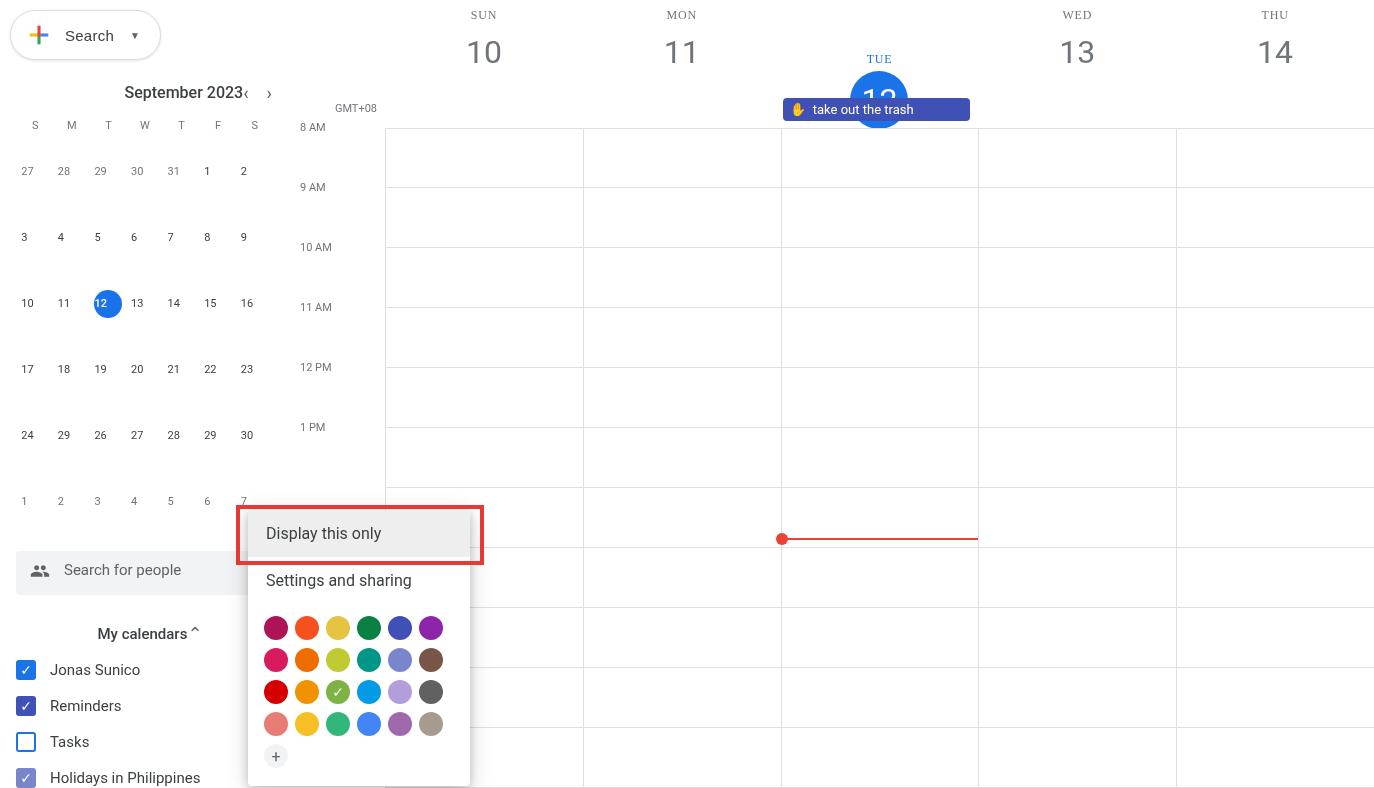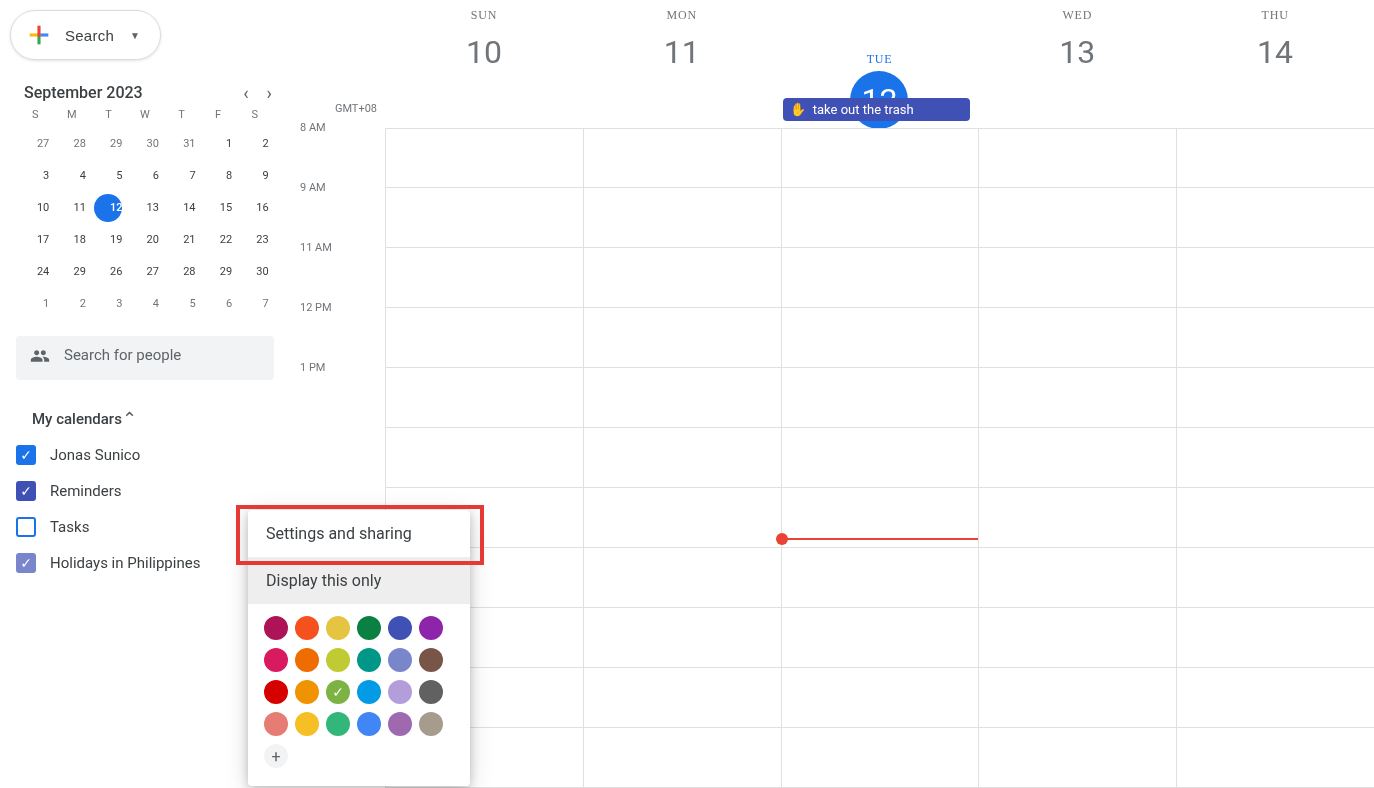--- a/index.html
+++ b/index.html
@@ -6,34 +6,34 @@
 body { font-family: 'Google Sans', Roboto, Arial, sans-serif; color: #3c4043; background: #fff; overflow: hidden; width: 1374px; height: 788px; position: relative; }
 
 
 .sidebar { position: absolute; left: 0; top: 0; width: 300px; padding: 10px 20px 10px 10px; }
 
 .create-btn { display: inline-flex; align-items: center; gap: 12px; padding: 10px 20px 10px 14px; border: 1px solid #dadce0; border-radius: 28px; background: #fff; box-shadow: 0 1px 3px rgba(60,64,67,.15); cursor: pointer; font-size: 15px; color: #3c4043; letter-spacing: .25px; }
 .create-btn .plus-icon svg { display: block; }
 .create-btn .drop { color: #5f6368; font-size: 10px; margin-left: 4px; }
 
 .mini-cal { margin-top: 22px; padding: 0 8px; }
-.mini-cal-header { display: flex; align-items: center; justify-content: space-between; margin-bottom: 0; padding-left: 6px; }
+.mini-cal-header { display: flex; align-items: center; justify-content: flex-end; margin-bottom: 11px; padding-left: 6px; }
 .mini-cal-header .title { font-size: 16px; font-weight: 500; color: #3c4043; }
 .mini-cal-header .nav { display: flex; gap: 18px; color: #5f6368; }
 .mini-cal-header .nav span { cursor: pointer; font-size: 18px; }
 
 .mini-grid { display: grid; grid-template-columns: repeat(7, 1fr); gap: 4px 2px; }
 .mini-grid .dow { text-align: center; font-size: 11px; color: #70757a; padding: 5px 0; }
-.mini-grid .day { text-align: right; font-size: 11px; padding: 6px 0; color: #3c4043; cursor: pointer; border-radius: 50%; width: 28px; height: 28px; margin: 0 auto; line-height: 16px; }
+.mini-grid .day { text-align: left; font-size: 11px; padding: 6px 0; color: #3c4043; cursor: pointer; border-radius: 50%; width: 28px; height: 28px; margin: 17px auto; line-height: 16px; }
 .mini-grid .day.other { color: #70757a; }
 .mini-grid .day.today { background: #1a73e8; color: #fff; font-weight: 500; }
 
 .search-people { margin: 18px 6px 16px 6px; background: #f1f3f4; border-radius: 4px; display: flex; align-items: flex-start; padding: 10px 14px; gap: 14px; color: #5f6368; font-size: 15px; cursor: text; }
 
-.section-title { display: flex; align-items: center; justify-content: flex-start; margin: 28px 6px 8px 22px; font-size: 15px; font-weight: 500; color: #3c4043; }
+.section-title { display: flex; align-items: center; justify-content: center; margin: 28px 6px 8px 16px; font-size: 15px; font-weight: 500; color: #3c4043; }
 .section-title .chev { color: #5f6368; font-size: 18px; cursor: pointer; }
 
 .cal-item { display: flex; align-items: center; gap: 14px; padding: 8px 6px; font-size: 15px; color: #3c4043; cursor: pointer; }
 .cal-item .cbox { width: 20px; height: 20px; border-radius: 3px; display: flex; align-items: center; justify-content: center; color: #fff; font-size: 14px; }
 .cal-item .cbox.checked { }
 .cal-item .cbox.unchecked { border: 2px solid #1a73e8; }
 
 
 .main { position: absolute; left: 300px; top: 0; right: 0; bottom: 0; }
 .day-headers { display: grid; grid-template-columns: 85px repeat(5, 1fr); height: 128px; }
@@ -206,20 +206,21 @@
       <div class="day-col-header">
         <div class="dow">THU</div>
         <div class="num">14</div>
       </div>
     </div>
   <div class="grid-area" id="grid-area">
     <div class="grid-top-border"></div>
   <div class="time-col">
         <div class="time-slot">8 AM</div>
         <div class="time-slot">9 AM</div>
+        <div class="time-slot">10 AM</div>
         <div class="time-slot">11 AM</div>
         <div class="time-slot">12 PM</div>
         <div class="time-slot">1 PM</div>
         <div class="time-slot"></div>
         <div class="time-slot"></div>
         <div class="time-slot"></div>
         <div class="time-slot"></div>
         <div class="time-slot"></div>
       </div>
       <div class="day-col" style="position: relative;">
@@ -287,22 +288,22 @@
         <div class="hour-cell"></div>
         <div class="hour-cell"></div>
         <div class="hour-cell"></div>
         <div class="hour-cell"></div>
         <div class="hour-cell"></div>
       </div>
     </div>
 </div>
 
 <div class="popup">
+  <div class="popup-item highlight">Display this only</div>
   <div class="popup-item">Settings and sharing</div>
-  <div class="popup-item highlight">Display this only</div>
   <div class="color-grid" id="color-grid">
       <div class="color-dot" style="background: rgb(173, 20, 87);"></div>
       <div class="color-dot" style="background: rgb(244, 81, 30);"></div>
       <div class="color-dot" style="background: rgb(228, 196, 65);"></div>
       <div class="color-dot" style="background: rgb(11, 128, 67);"></div>
       <div class="color-dot" style="background: rgb(63, 81, 181);"></div>
       <div class="color-dot" style="background: rgb(142, 36, 170);"></div>
       <div class="color-dot" style="background: rgb(216, 27, 96);"></div>
       <div class="color-dot" style="background: rgb(239, 108, 0);"></div>
       <div class="color-dot" style="background: rgb(192, 202, 51);"></div>

